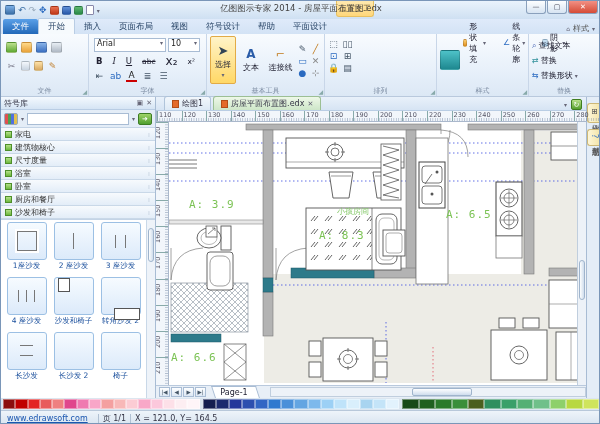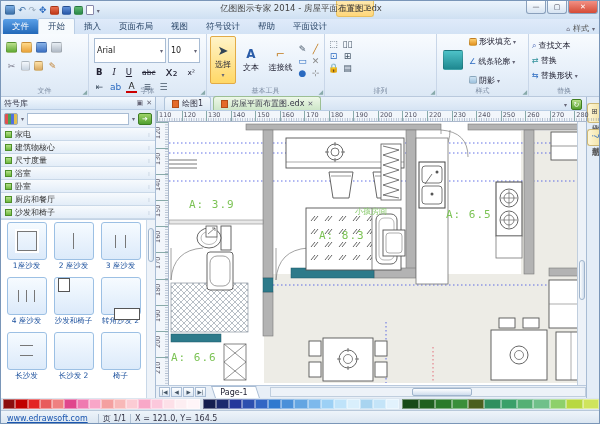--- a/index.html
+++ b/index.html
@@ -31,21 +31,21 @@
   .stylebtn { margin-left:auto; padding-right:6px; font-size:8px; color:#555; display:flex; align-items:center; gap:3px;}
 
   
   .ribbon { position:absolute; left:0; top:33px; width:600px; height:63px;
             background:linear-gradient(#f8fbfe,#e7f0fa 60%,#dce8f5); border-bottom:1px solid #b9c9dd; display:flex; }
   .rgroup { position:relative; height:100%; border-right:1px solid #c8d6e8; padding:2px 3px 10px; }
   .rgrouplabel { position:absolute; bottom:0; left:0; right:0; text-align:center; font-size:7px; color:#7a8aa0; }
   .launcher { position:absolute; right:1px; bottom:1px; font-size:6px; color:#8aa; }
   .chip { width:11px; height:11px; border-radius:2px; display:inline-block; border:1px solid rgba(0,0,0,.15); }
   .iconrow { display:flex; gap:4px; align-items:center; margin:2px 2px; }
-  .combo { background:#fff; border:1px solid #a8bcd4; font-size:8px; color:#222; padding:0 2px; height:25px; display:flex; align-items:center; justify-content:space-between; }
+  .combo { background:#fff; border:1px solid #a8bcd4; font-size:8px; color:#222; padding:0 2px; height:14px; display:flex; align-items:flex-start; justify-content:space-between; }
   .caret { font-size:6px; color:#667; }
   .fontbtn { font-size:8.5px; padding:0 2px; color:#223; }
   .bigbtn { width:30px; height:48px; display:flex; flex-direction:column; align-items:center; justify-content:center; gap:1px;
             font-size:8px; color:#223; border-radius:2px; }
   .bigbtn.sel { background:linear-gradient(#fff3c8,#ffd866); border:1px solid #e2ab46; }
   .minirow { display:flex; align-items:center; gap:2px; font-size:8px; color:#223; height:13px; }
   .smglyph { font-size:9px; width:11px; text-align:center; }
 
   
   .main { position:absolute; left:0; top:96px; width:600px; height:301px; display:flex; }
@@ -290,21 +290,21 @@
         </div>
       </div>
       <div class="rgrouplabel">排列</div>
       <div class="launcher">◢</div>
     </div>
 
     <div class="rgroup" style="width:92px;display:flex;gap:3px">
       <div class="bigbtn" style="width:26px">
         <span class="chip" style="width:20px;height:20px;background:linear-gradient(#4ec2c8,#1e8890)"></span>
       </div>
-      <div style="display:flex;flex-direction:column;justify-content:flex-end;gap:8px">
+      <div style="display:flex;flex-direction:row;justify-content:flex-end;gap:17px">
         <div class="minirow">
           <span class="chip" style="width:8px;height:8px;background:linear-gradient(#ffd070,#e09020)"></span>
           <span>形状填充</span>
             <span class="caret">▾</span>
         </div>
         <div class="minirow">
           <span style="color:#2a6ac0;font-size:8px">∠</span>
           <span>线条轮廓</span>
             <span class="caret">▾</span>
         </div>
@@ -685,21 +685,21 @@
               <rect x="322" y="208" width="56" height="50"></rect>
             </g>
             <circle cx="350" cy="233" r="9" fill="#fff" stroke="#555" stroke-width="0.9"></circle>
             <circle cx="350" cy="233" r="4.5" fill="none" stroke="#555" stroke-width="0.7"></circle>
           </svg>
 
           
           <div>
 
           <div class="room-label lg" style="position: absolute; left: 20px; top: 76px;">A: 3.9</div>
-              <div class="room-label sm" style="position: absolute; left: 186px; top: 84px;">小孩房间</div>
+              <div class="room-label sm" style="position: absolute; left: 168px; top: 84px;">小孩房间</div>
               <div class="room-label lg" style="position: absolute; left: 150px; top: 107px;">A: 8.3</div>
               <div class="room-label lg" style="position: absolute; left: 277px; top: 86px;">A: 6.5</div>
               <div class="room-label lg" style="position: absolute; left: 2px; top: 229px;">A: 6.6</div>
             </div>
 
           <div class="vscroll">
               <div class="vthumb"></div>
             </div>
         </div>
       </div>

